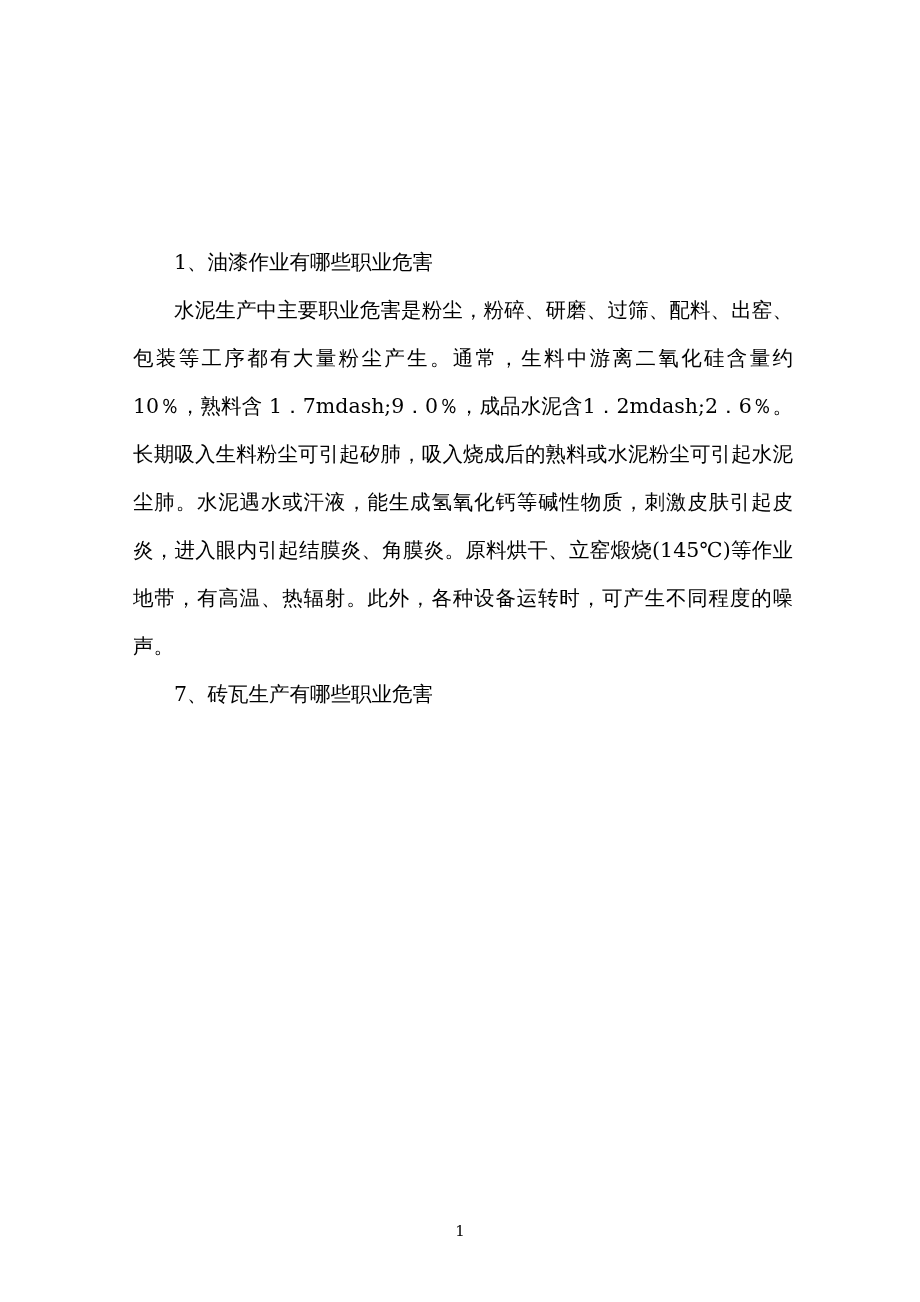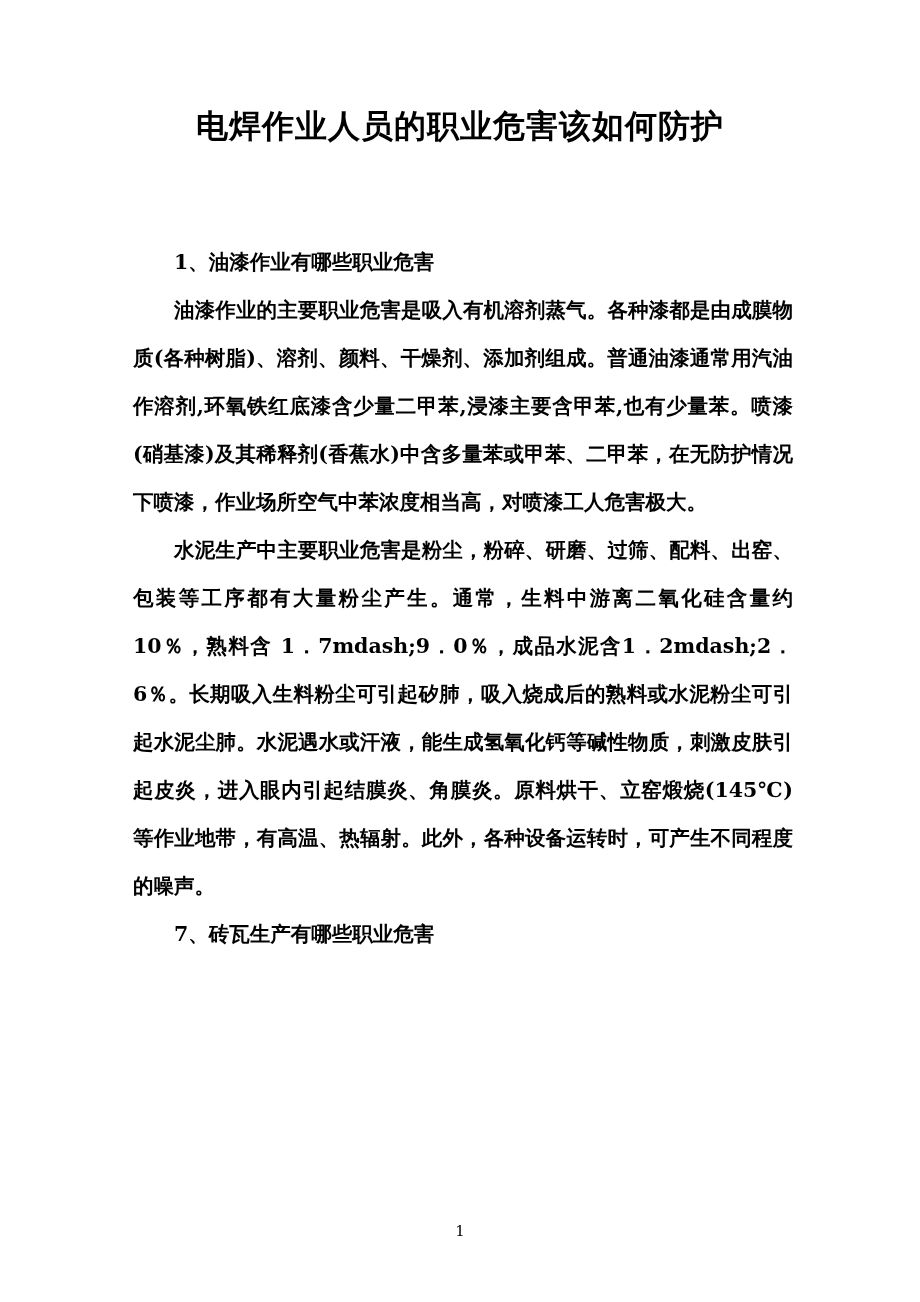--- a/index.html
+++ b/index.html
@@ -44,21 +44,20 @@
     left: 133px;
     width: 660px;
   }
   p {
     margin: 0 0 0 0;
     font-size: 20.5px;
     line-height: 48px;
     text-align: justify;
     text-justify: inter-ideograph;
     color: #000;
-    font-weight: bold;
   }
   p.indent {
     text-indent: 2em;
   }
   p.heading-line {
     text-indent: 2em;
   }
   .page-number {
     position: absolute;
     top: 1222px;
@@ -68,23 +67,21 @@
     font-size: 15px;
     font-family: "DejaVu Serif", "Liberation Serif", serif;
     color: #000;
   }
 </style>
 </head>
 <body>
 
 <div class="page">
 
-  <h1 class="doc-title">电焊作业人员的职业危害该如何防护</h1>
 
   <div class="content">
     <p class="heading-line">1、油漆作业有哪些职业危害</p>
-    <p class="indent">油漆作业的主要职业危害是吸入有机溶剂蒸气。各种漆都是由成膜物质(各种树脂)、溶剂、颜料、干燥剂、添加剂组成。普通油漆通常用汽油作溶剂,环氧铁红底漆含少量二甲苯,浸漆主要含甲苯,也有少量苯。喷漆(硝基漆)及其稀释剂(香蕉水)中含多量苯或甲苯、二甲苯，在无防护情况下喷漆，作业场所空气中苯浓度相当高，对喷漆工人危害极大。</p>
     <p class="indent">水泥生产中主要职业危害是粉尘，粉碎、研磨、过筛、配料、出窑、包装等工序都有大量粉尘产生。通常，生料中游离二氧化硅含量约 10％，熟料含 1．7mdash;9．0％，成品水泥含1．2mdash;2．6％。长期吸入生料粉尘可引起矽肺，吸入烧成后的熟料或水泥粉尘可引起水泥尘肺。水泥遇水或汗液，能生成氢氧化钙等碱性物质，刺激皮肤引起皮炎，进入眼内引起结膜炎、角膜炎。原料烘干、立窑煅烧(145℃)等作业地带，有高温、热辐射。此外，各种设备运转时，可产生不同程度的噪声。</p>
     <p class="heading-line">7、砖瓦生产有哪些职业危害</p>
   </div>
 
   <div class="page-number">1</div>
 </div>
 
 </body></html>

